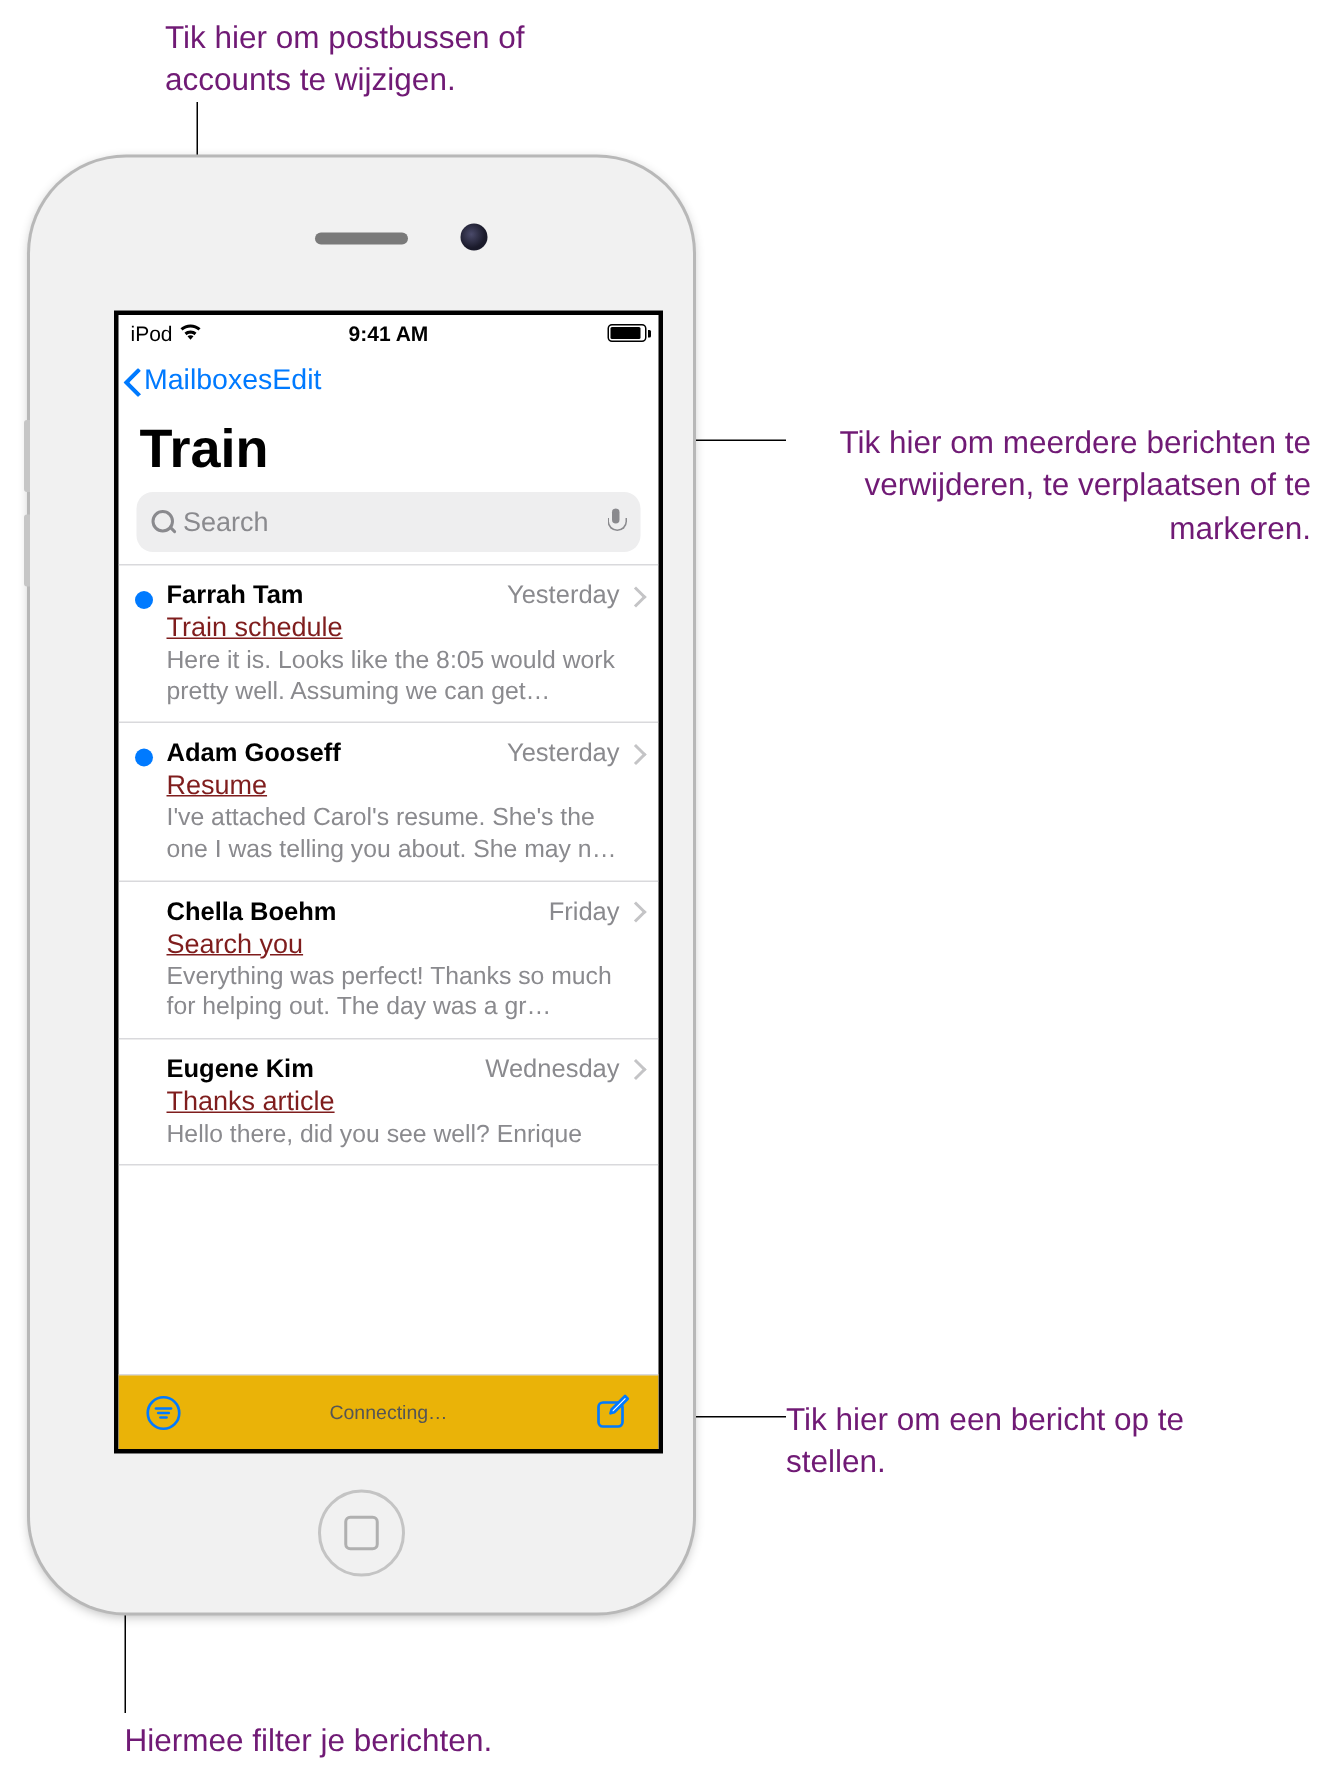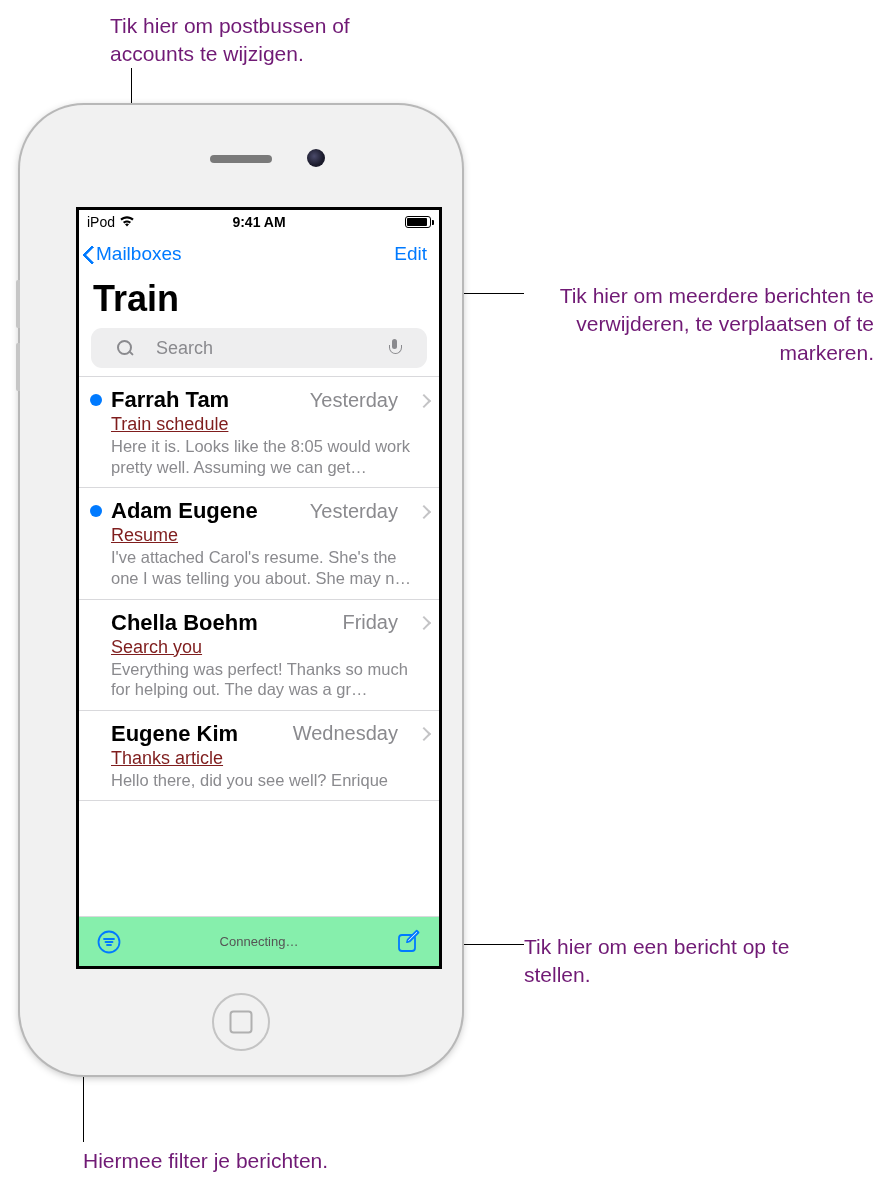--- a/index.html
+++ b/index.html
@@ -137,21 +137,20 @@
       left: 1px; top: 1px; bottom: 1px;
       width: 85%;
       background: #000;
       border-radius: 1px;
     }
     
     .nav-bar {
       height: 40px;
       display: flex;
       align-items: center;
-      justify-content: space-between;
       padding: 0 6px 0 2px;
     }
     .nav-back {
       display: flex;
       align-items: center;
       color: #007aff;
       font-size: 19px;
       gap: 2px;
     }
     .chevron-left {
@@ -180,24 +179,24 @@
       padding: 4px 14px 8px;
     }
     
     .search-field {
       margin: 0 12px 8px;
       height: 40px;
       background: #eeeeef;
       border-radius: 11px;
       display: flex;
       align-items: center;
-      padding: 0 26px;
+      padding: 0 10px;
       color: #8a8a8e;
       font-size: 18px;
-      gap: 22px;
+      gap: 4px;
     }
     .search-icon { width: 17px; height: 17px; position: relative; }
     .search-icon::before {
       content: "";
       position: absolute;
       width: 11px; height: 11px;
       border: 2px solid #8a8a8e;
       border-radius: 50%;
       left: 0; top: 0;
     }
@@ -250,30 +249,30 @@
       width: 12px; height: 12px;
       background: #007aff;
       border-radius: 50%;
     }
     .msg-header {
       display: flex;
       justify-content: space-between;
       align-items: center;
     }
     .sender {
-      font-size: 22px;
+      font-size: 17px;
       font-weight: 700;
       color: #000;
     }
     .date-chevron {
       display: flex;
       align-items: center;
-      gap: 21px;
+      gap: 6px;
       color: #8a8a8e;
-      font-size: 20px;
+      font-size: 17px;
     }
     .chev-right {
       width: 8px; height: 13px;
       position: relative;
     }
     .chev-right::before {
       content: "";
       position: absolute;
       top: 2px; left: 0;
       width: 8px; height: 8px;
@@ -294,21 +293,21 @@
       margin-top: 1px;
       display: -webkit-box;
       -webkit-line-clamp: 2;
       -webkit-box-orient: vertical;
       overflow: hidden;
     }
     
     .toolbar {
       height: 50px;
       border-top: 1px solid #d9d9dc;
-      background: #86efac;
+      background: #eab308;
       display: flex;
       align-items: center;
       justify-content: space-between;
       padding: 0 16px;
       position: relative;
     }
     .toolbar-status {
       position: absolute;
       left: 0; right: 0;
       text-align: center;
@@ -388,21 +387,21 @@
               <span>Yesterday</span>
               <span class="chev-right"></span>
             </span>
           </div>
           <div class="subject">Train schedule</div>
           <div class="preview">Here it is. Looks like the 8:05 would work pretty well. Assuming we can get…</div>
         </div>
         <div class="message">
           <div class="unread-dot"></div>
           <div class="msg-header">
-            <span class="sender">Adam Eugene</span>
+            <span class="sender">Adam Gooseff</span>
             <span class="date-chevron">
               <span>Yesterday</span>
               <span class="chev-right"></span>
             </span>
           </div>
           <div class="subject">Resume</div>
           <div class="preview">I've attached Carol's resume. She's the one I was telling you about. She may n…</div>
         </div>
         <div class="message">
           <div class="msg-header">

